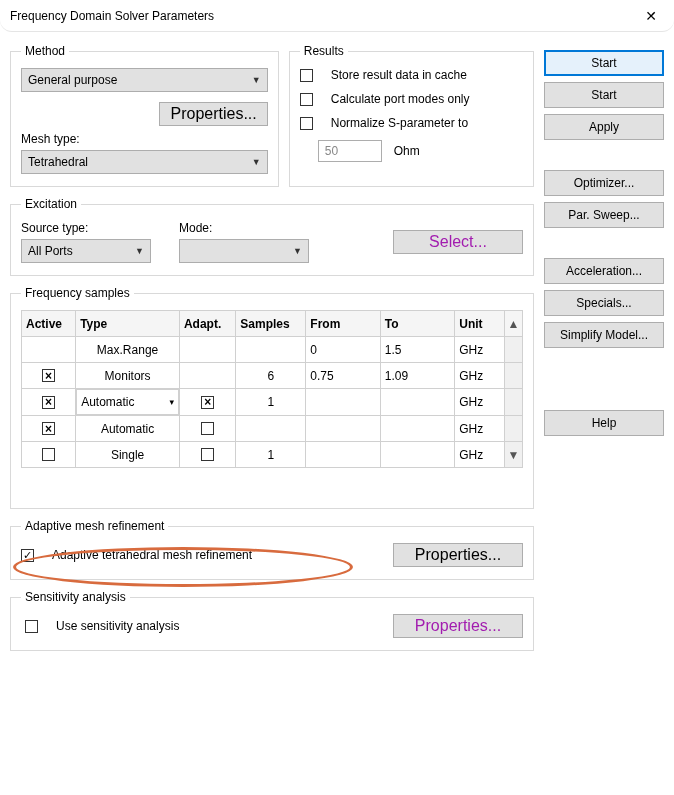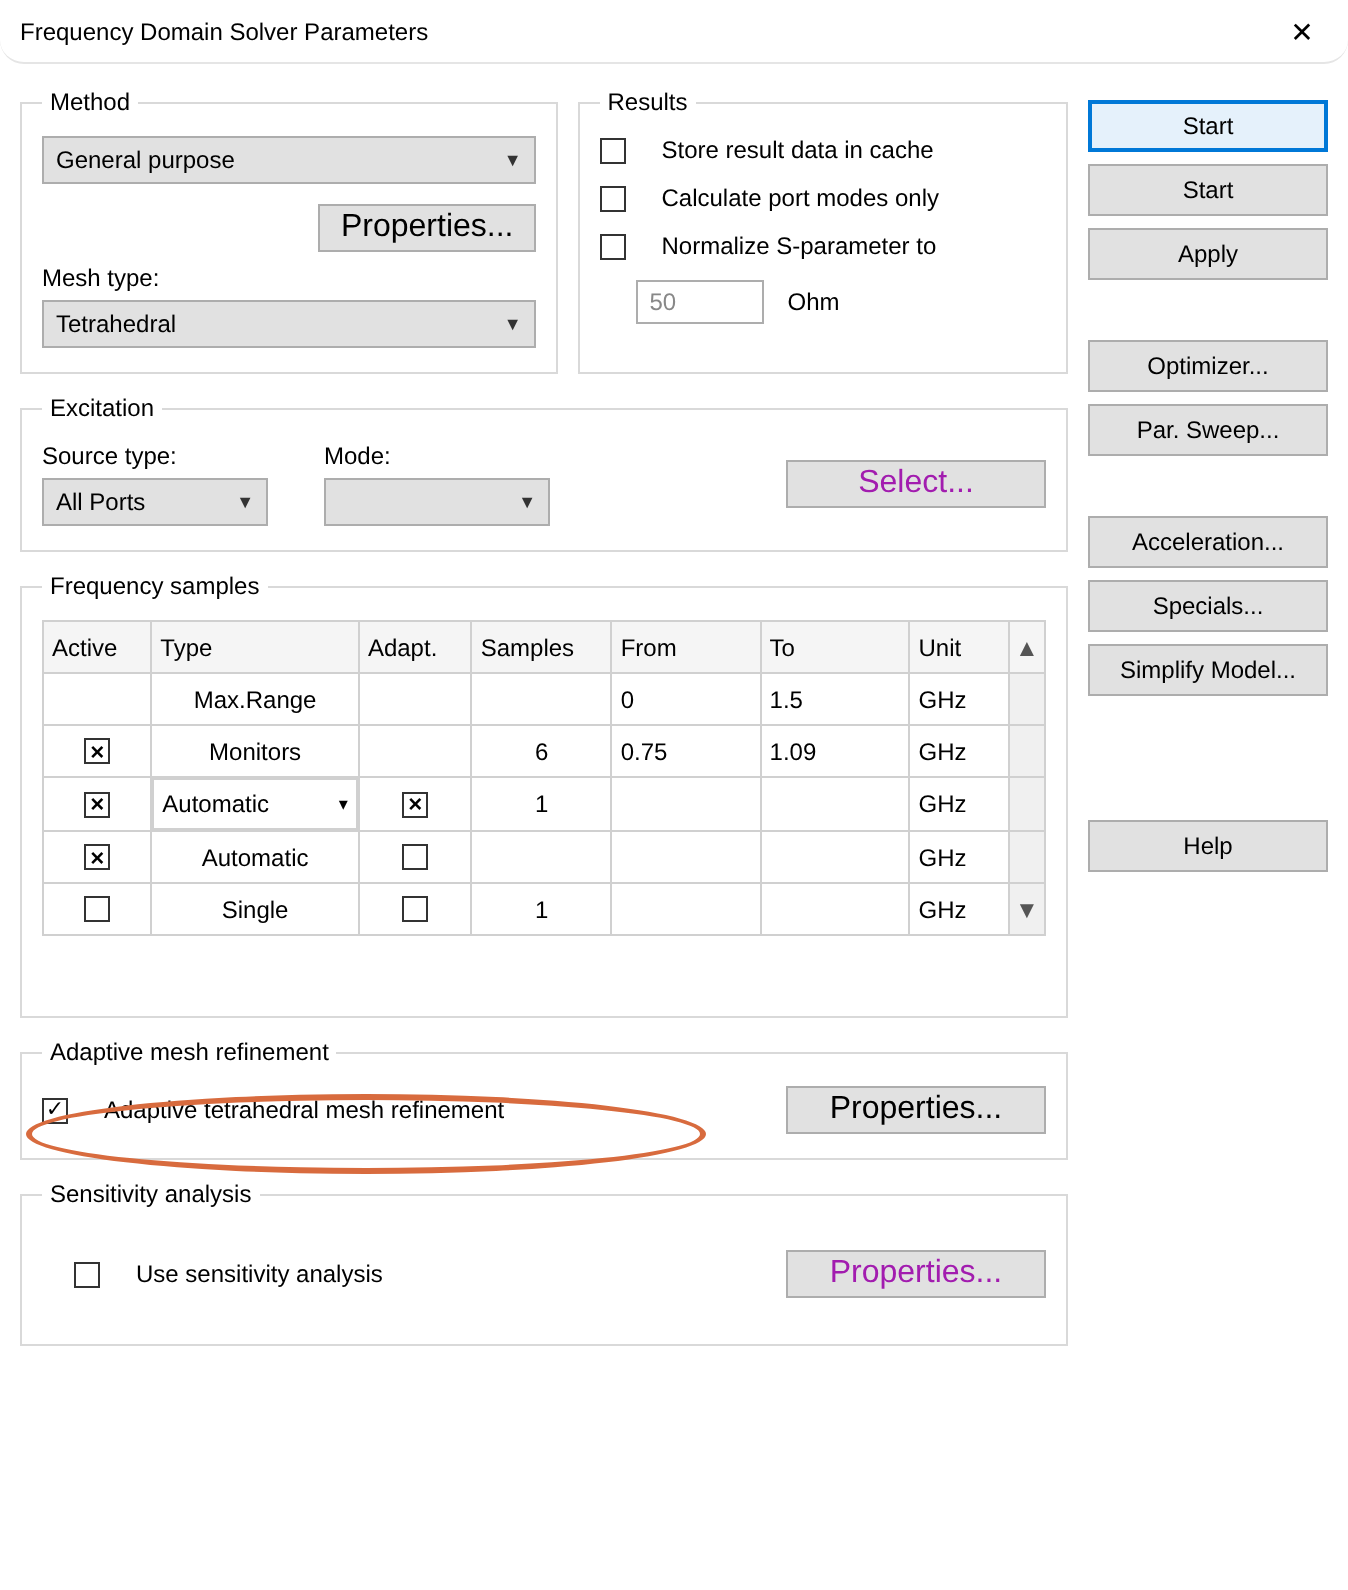--- a/index.html
+++ b/index.html
@@ -100,38 +100,38 @@
     table-layout: fixed;
   }
   .table th, .table td {
     border:1px solid #d0d0d0;
     padding:4px 4px;
     font-size:12px;
     text-align:left;
     height:26px;
     overflow:hidden;white-space:nowrap;
   }
-  .table th { background:#f5f5f5; font-weight:normal;}
+  .table th { background:#f5f5f5; font-weight:bold;}
   .scrollcol { width:16px; padding:0 !important; background:#f0f0f0; text-align:center !important; font-size:9px; color:#555;}
   .cellchk {
     width:13px;height:13px;border:1px solid #333;background:#fff;margin:auto;
     display:flex;align-items:center;justify-content:center;font-size:9px;line-height:1;
   }
   .cellchk.x::after{ content:"×"; font-weight:bold; font-size:12px;}
   .tc { text-align:center !important; }
   .circle {
     position:absolute;
     border:3px solid #d86b3e;
     border-radius:50%;
     width:340px;height:40px;
     pointer-events:none;
   }
   .relwrap{position:relative;}
   .row-inline{display:flex;align-items:center;gap:12px;}
-  .porttype-select { width:113px; }
+  .porttype-select { width:130px; }
 </style>
 </head>
 <body>
 
 <div class="titlebar">
   <span class="title">Frequency Domain Solver Parameters</span>
   <div class="closebtn">✕</div>
 </div>
 
 <div class="client">
@@ -299,21 +299,21 @@
           <span>Adaptive tetrahedral mesh refinement</span>
         </div>
         <div class="smallbtn" style="width:130px">Properties...</div>
       </div>
       <div class="circle" style="left:2px;top:14px;"></div>
     </fieldset>
 
     <fieldset class="group">
       <legend>Sensitivity analysis</legend>
       <div style="display:flex;align-items:center;gap:8px;">
-        <div class="chkrow" style="margin:16px;flex:1">
+        <div class="chkrow" style="margin:4px;flex:1">
           <span class="chkbox"></span>
           <span>Use sensitivity analysis</span>
         </div>
         <div class="smallbtn disabled" style="width:130px">Properties...</div>
       </div>
     </fieldset>
   </div>
 
   <div class="rightcol">
     <div class="btn focus">Start</div>

